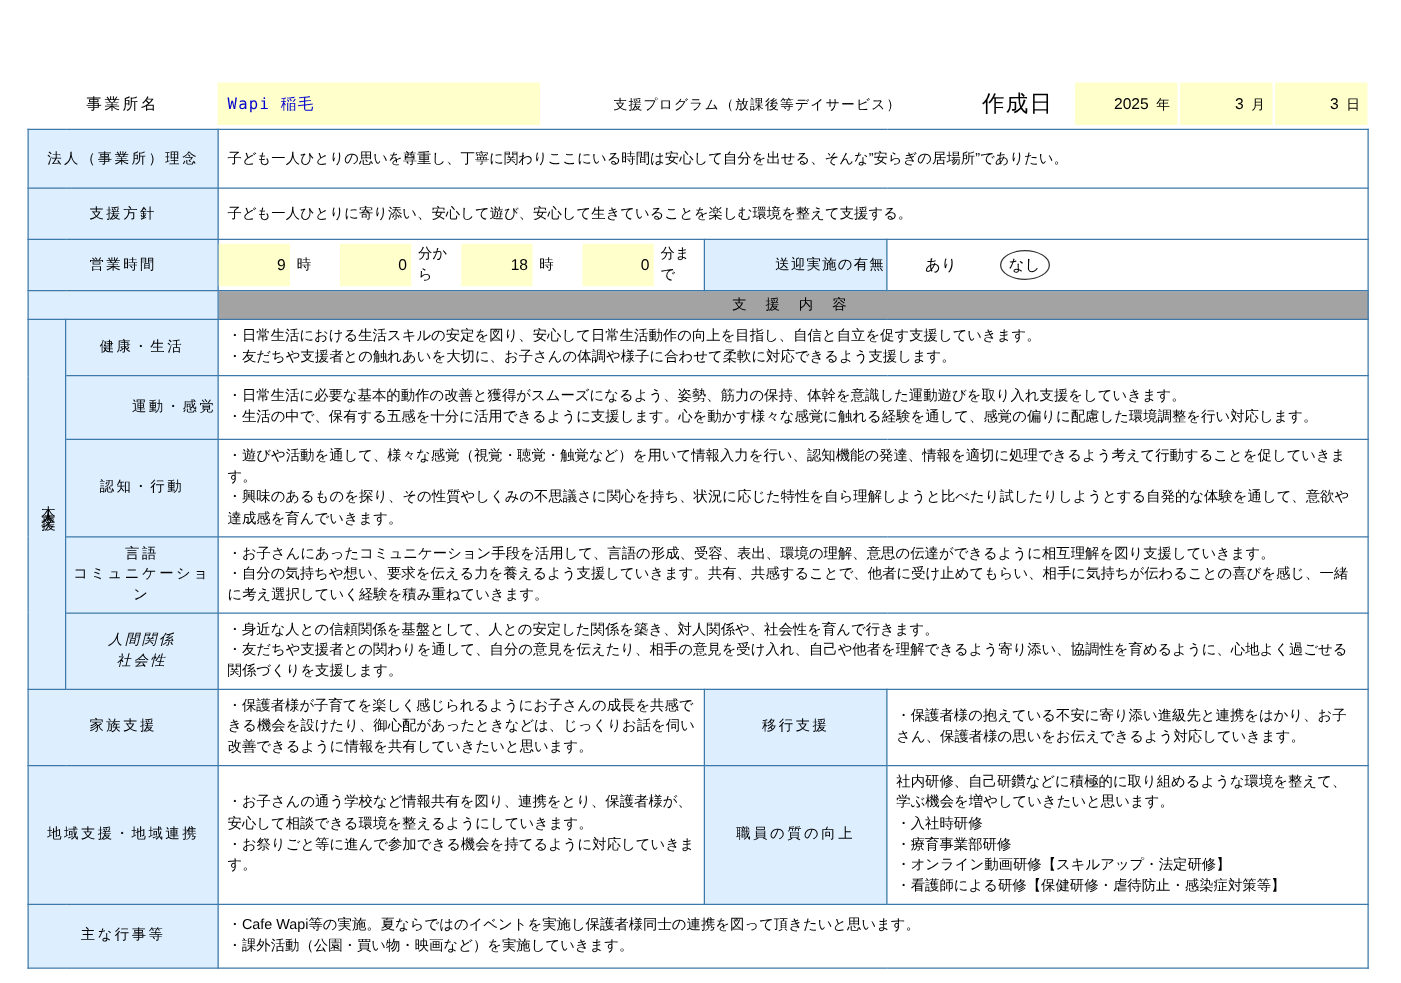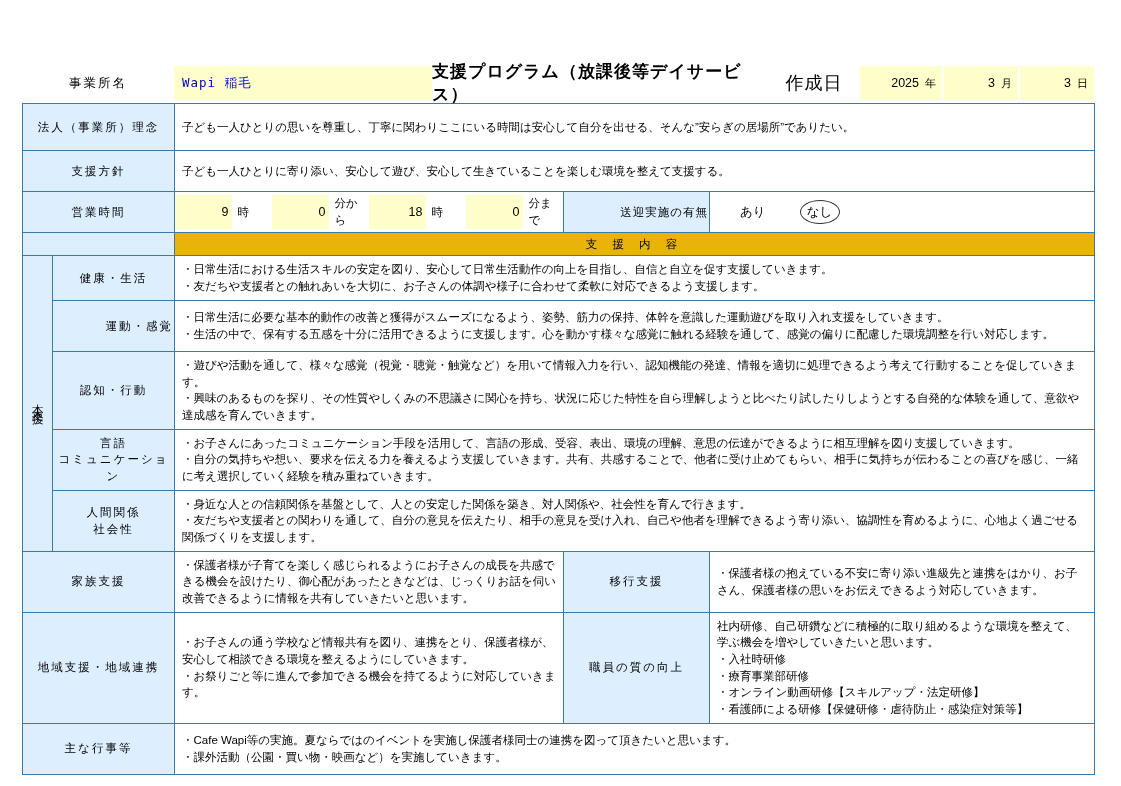--- a/index.html
+++ b/index.html
@@ -52,23 +52,24 @@
     font-family: "DejaVu Sans Mono", monospace;
     font-size: 12.5px;
     color: #0000cc;
     letter-spacing: 1px;
   }
   .hdr-title {
     flex: 1;
     display: flex;
     align-items: center;
     justify-content: center;
-    font-size: 17px;
-    font-weight: bold;
-    letter-spacing: 1px;
+    font-size: 11px;
+    font-weight: normal;
+    letter-spacing: 1px;
+    padding-left: 12px;
   }
   .hdr-date-label {
     width: 92px;
     display: flex;
     align-items: center;
     justify-content: center;
     font-size: 18px;
     letter-spacing: 1px;
   }
   .date-cell {
@@ -118,21 +119,21 @@
     writing-mode: vertical-rl;
     display: inline-block;
     letter-spacing: 3px;
   }
   .body-cell {
     padding: 5px 7px;
     vertical-align: middle;
   }
   .body-cell div { white-space: pre-wrap; }
   .section-head {
-    background: #eab308;
+    background: #a3a3a3;
     text-align: center;
     font-size: 12.5px;
     letter-spacing: 6px;
     height: 20px;
   }
 
   
   .hours-wrap {
     display: flex;
     align-items: stretch;
@@ -300,21 +301,21 @@
             <span class="nowrap-label">言語
 コミュニケーション</span>
           </td>
           <td class="body-cell" colspan="3">
             <div>・お子さんにあったコミュニケーション手段を活用して、言語の形成、受容、表出、環境の理解、意思の伝達ができるように相互理解を図り支援していきます。
 ・自分の気持ちや想い、要求を伝える力を養えるよう支援していきます。共有、共感することで、他者に受け止めてもらい、相手に気持ちが伝わることの喜びを感じ、一緒に考え選択していく経験を積み重ねていきます。</div>
           </td>
         </tr>
 
         <tr>
-          <td class="lbl" style="height:56px;">
+          <td class="lbl" style="height:56px;font-style:italic;">
             <span class="nowrap-label">人間関係
 社会性</span>
           </td>
           <td class="body-cell" colspan="3">
             <div>・身近な人との信頼関係を基盤として、人との安定した関係を築き、対人関係や、社会性を育んで行きます。
 ・友だちや支援者との関わりを通して、自分の意見を伝えたり、相手の意見を受け入れ、自己や他者を理解できるよう寄り添い、協調性を育めるように、心地よく過ごせる関係づくりを支援します。</div>
           </td>
         </tr>
 
         <tr>

